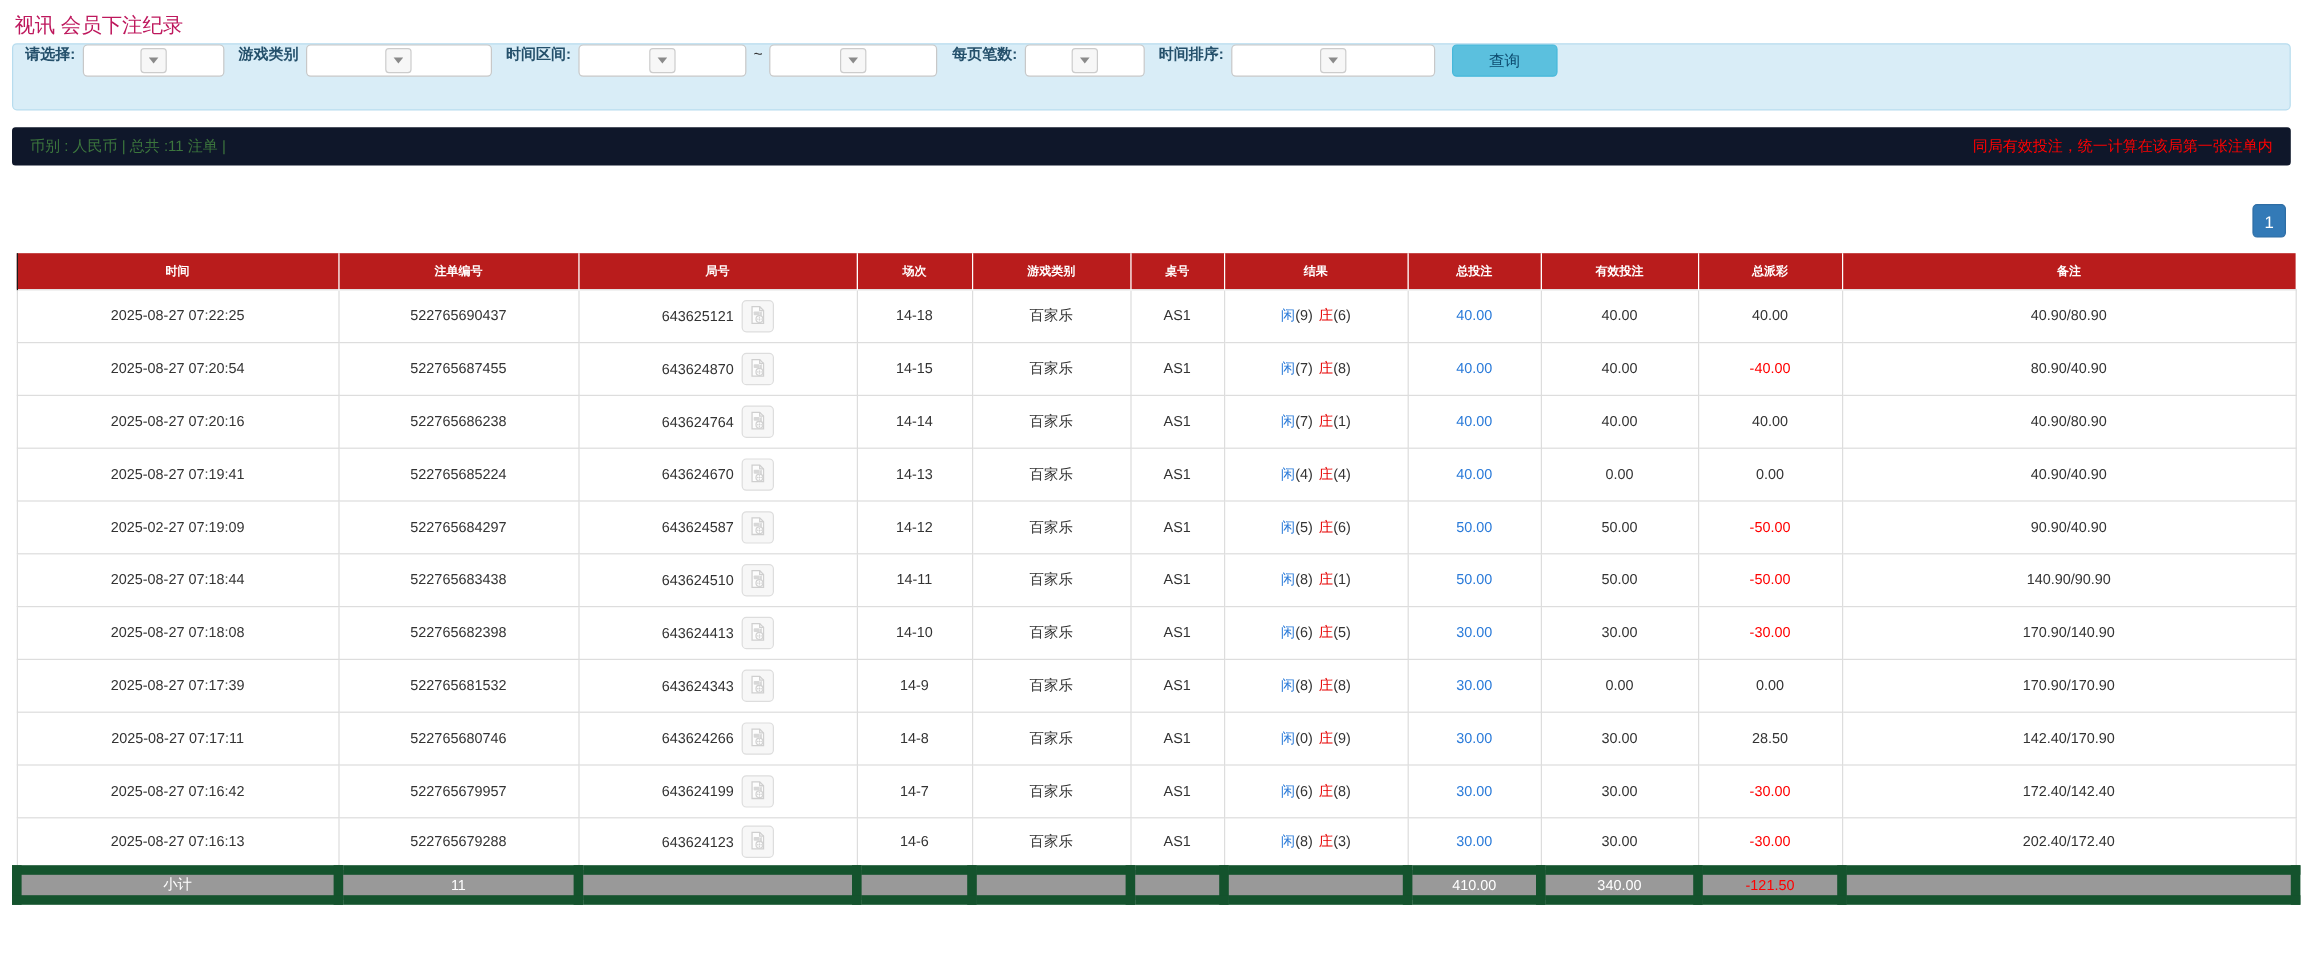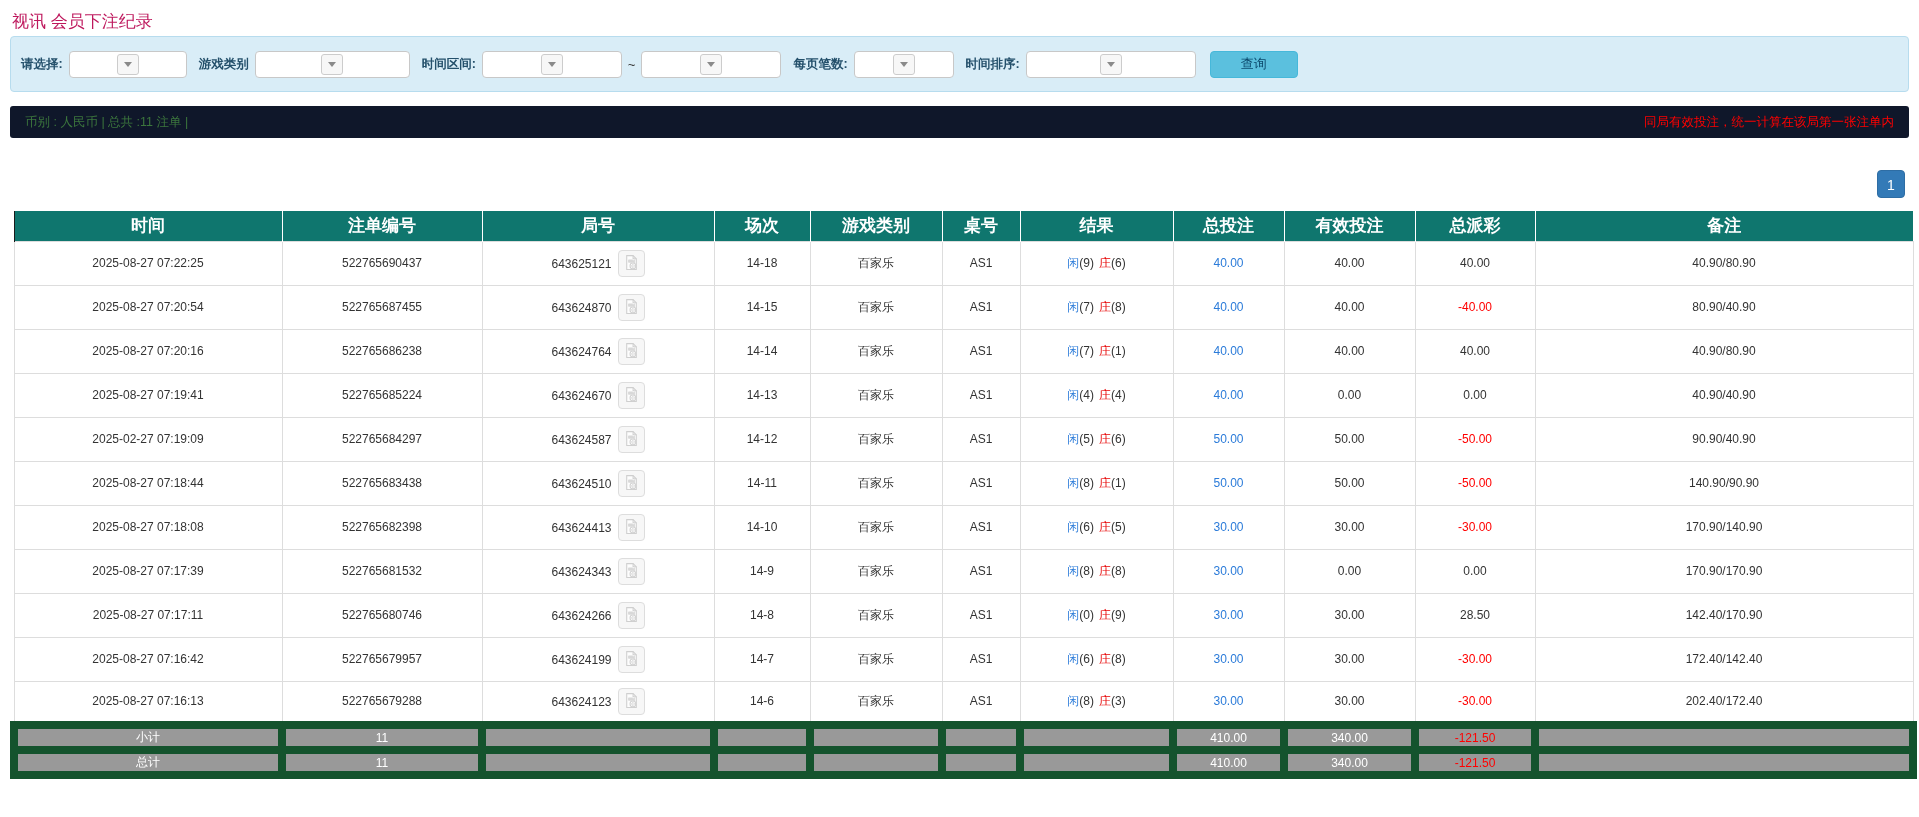--- a/index.html
+++ b/index.html
@@ -7,21 +7,21 @@
   body {
     width:1919px; height:817px; overflow:hidden; background:#fff;
     font-family:"Liberation Sans","DejaVu Sans",sans-serif; color:#333;
   }
   
   .page-title { margin:0; padding:10px 0 0 12px; font-size:17px; font-weight:400; color:#be185d; height:30px; }
 
   
   .filter-panel {
     margin:6px 10px 0; height:56px; background:#d9edf7; border:1px solid #b7dcee;
-    border-radius:4px; display:flex; align-items:center; padding:0 10px; gap:6px;
+    border-radius:4px; display:flex; align-items:flex-start; padding:0 10px; gap:6px;
     font-size:13px; white-space:nowrap;
   }
   .flabel { color:#24506b; font-weight:bold; font-size:12.5px; margin-left:6px; }
   .combo {
     display:inline-flex; align-items:center; background:#fff; border:1px solid #c8c8c8;
     border-radius:4px; height:27px; overflow:hidden;flex-direction:column;
   }
   .combo-text { flex:1; padding:0 8px; font-size:13px; color:#333; overflow:hidden; }
   .combo-arrow {
     width:22px; height:21px; margin:2px 2px; border:1px solid #cccccc; border-radius:3px;
@@ -54,21 +54,21 @@
     color:#fff; font-size:14px; border-radius:4px; text-align:center; line-height:26px;
     cursor:pointer; font-family:inherit;
   }
 
   
   table.bet-table {
     margin:13px 10px 0; width:1899px; border-collapse:collapse; table-layout:fixed;
     font-size:12px;
   }
   .bet-table th {
-    background:#0f766e; color:#fff; font-weight:bold; font-size:17px; height:30px;
+    background:#b91c1c; color:#fff; font-weight:bold; font-size:10px; height:30px;
     border-left:1px solid #fff; padding:0;
   }
   .bet-table th:first-child { border-left:1px solid #1b1b1b; }
   .bet-table tbody td {
     border:1px solid #ddd; height:44px; text-align:center; color:#333; padding:0 4px;
     background:#fff;
   }
   .bet-table tfoot td {
     background:#999999; color:#fff; border:8px solid #14532d; height:24px; text-align:center;
     font-size:12px; padding:0 4px;
@@ -507,27 +507,14 @@
         <td></td>
         <td></td>
         <td></td>
         <td></td>
     <td><span>410.00</span></td>
     <td><span>340.00</span></td>
     <td><span class="foot-payout">-121.50</span></td>
     <td></td>
   </tr>
 
-  <tr>
-    <td><span>总计</span></td>
-    <td><span>11</span></td>
-    <td></td>
-        <td></td>
-        <td></td>
-        <td></td>
-        <td></td>
-    <td><span>410.00</span></td>
-    <td><span>340.00</span></td>
-    <td><span class="foot-payout">-121.50</span></td>
-    <td></td>
-  </tr>
 </tfoot>
 </table>
 
 </body></html>

